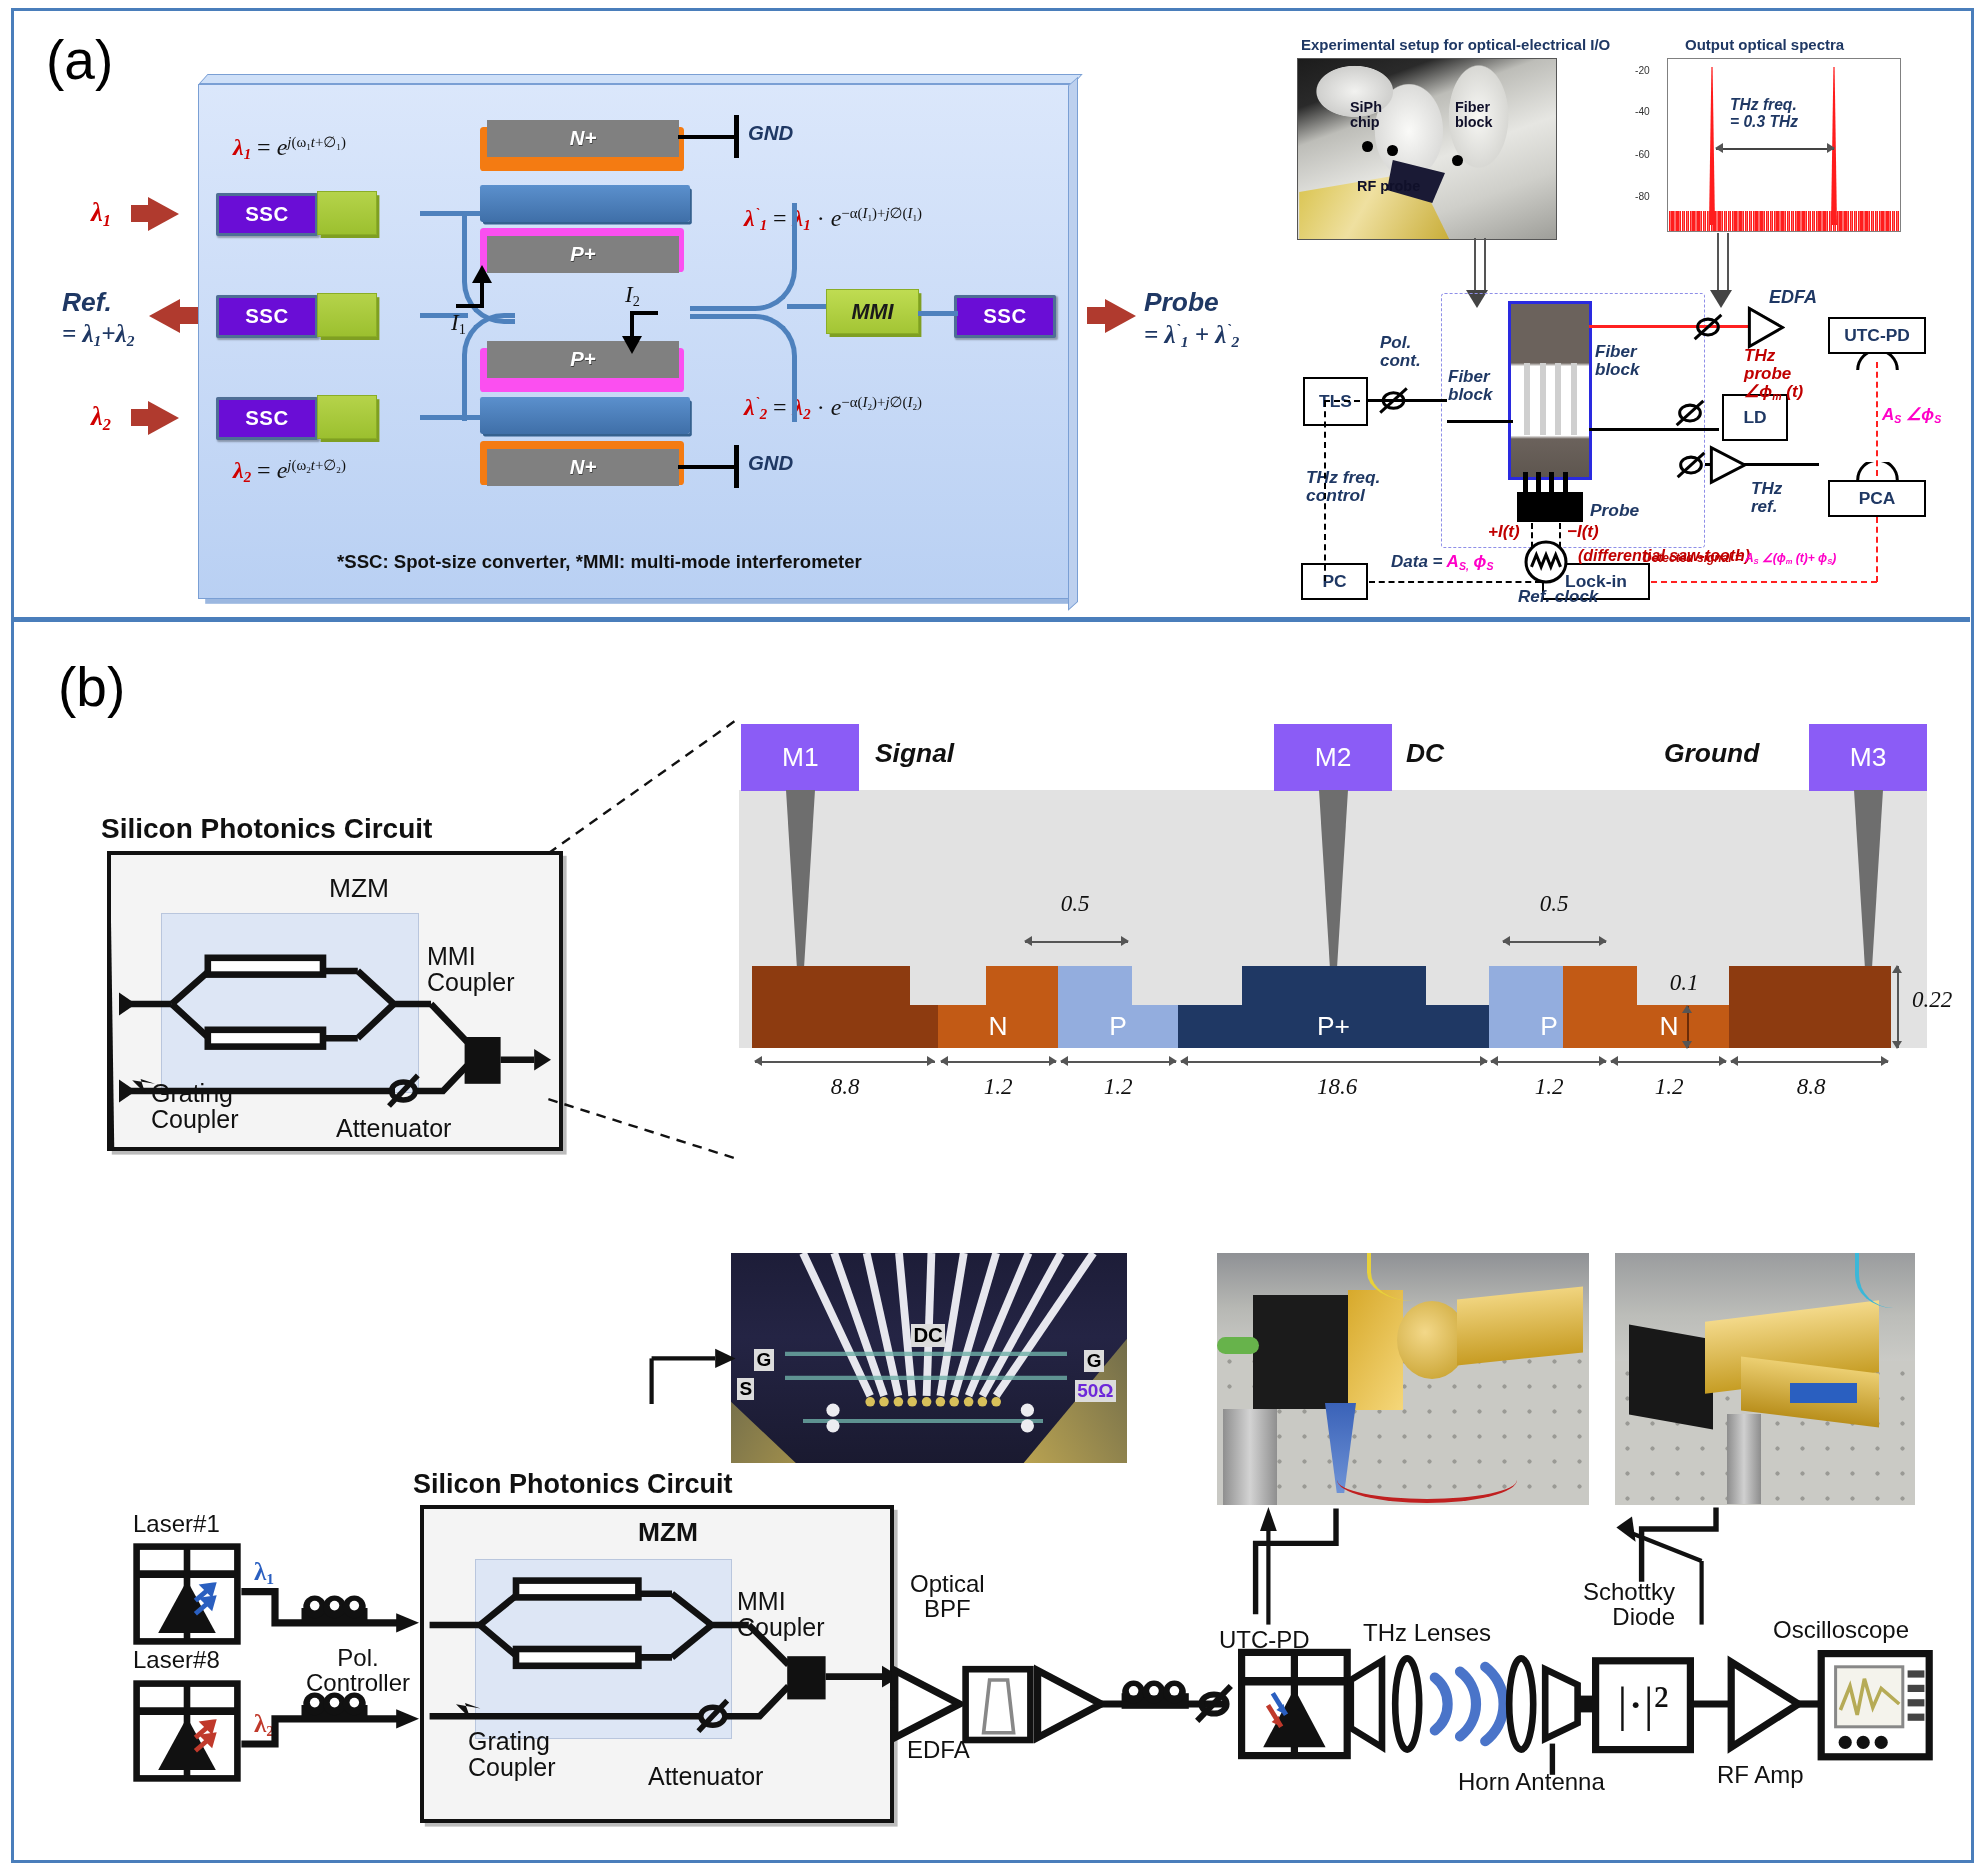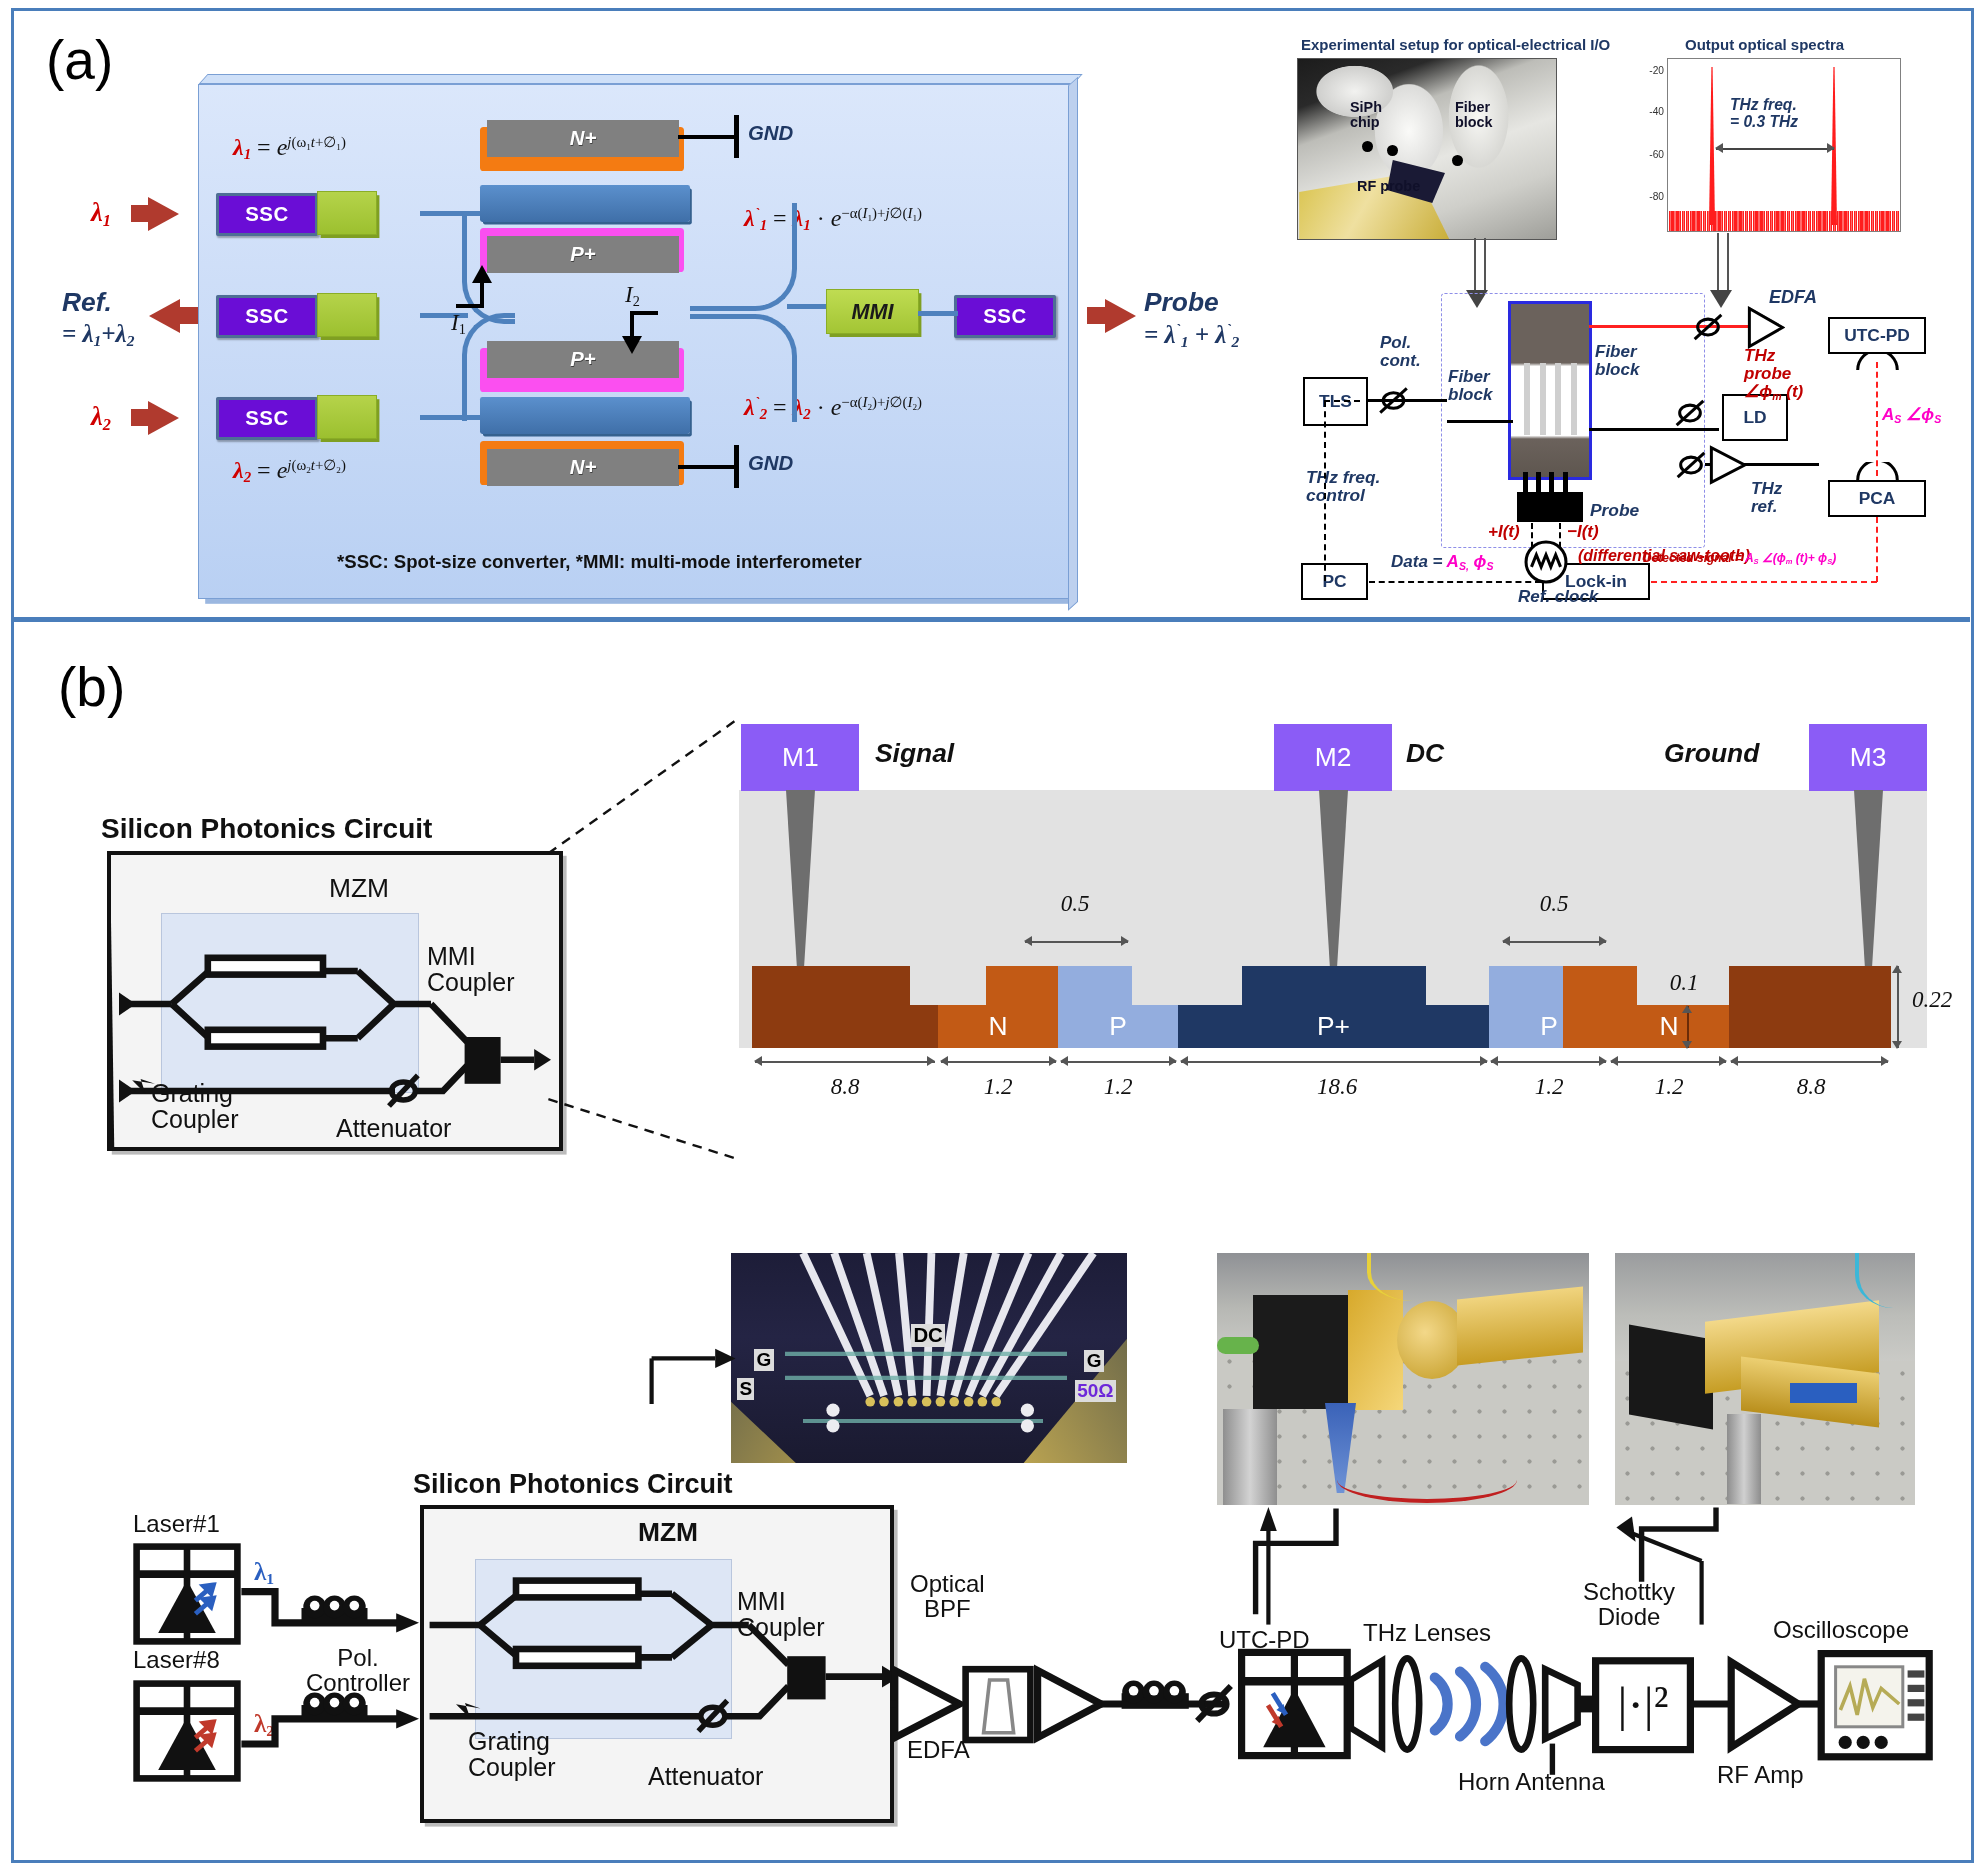--- a/index.html
+++ b/index.html
@@ -48,21 +48,21 @@
   .footnote{position:absolute;font-weight:bold;font-size:18.6px;color:#111;white-space:nowrap;}
 
   
   .photo{position:absolute;overflow:hidden;background:#777;}
   .ph-cap{position:absolute;font-weight:bold;font-size:15px;color:#1f3864;white-space:nowrap;}
 
   
   .spec-box{position:absolute;border:1.8px solid #808080;background:#fff;box-sizing:border-box;}
   .spike{position:absolute;background:#ff1d1d;}
   .noise{position:absolute;background:#ff1d1d;}
-  .ytick{position:absolute;font-size:10.2px;color:#333;text-align:right;}
+  .ytick{position:absolute;font-size:10.2px;color:#333;}
 
   
   .bx{position:absolute;border:2.4px solid #000;background:#fff;display:flex;align-items:center;
       justify-content:center;font-size:17.4px;font-weight:bold;color:#1f3864;box-sizing:border-box;}
   .ln{position:absolute;background:#000;}
   .lnred{position:absolute;background:#ff2020;}
   .dash-h{position:absolute;height:0;border-top:2.4px dashed #000;}
   .dash-v{position:absolute;width:0;border-left:2.4px dashed #000;}
   .dashred-v{position:absolute;width:0;border-left:2.4px dashed #ff2020;}
   .dashred-h{position:absolute;height:0;border-top:2.4px dashed #ff2020;}
@@ -684,21 +684,21 @@
     <ellipse cx="488" cy="352" rx="20" ry="15" fill="none" stroke="#111" stroke-width="9"></ellipse>
     <line x1="464" y1="377" x2="512" y2="326" stroke="#111" stroke-width="9"></line>
     <path d="M60 332 l24 24 l-9 -26 l26 9 Z" fill="#111"></path>
   </svg>
 
   <div class="syslbl" style="left:907px;top:1737px;">EDFA</div>
   <div class="syslbl" style="left:910px;top:1571px;line-height:1.05;">Optical<br>BPF</div>
   <div class="syslbl" style="left:1219px;top:1627px;">UTC-PD</div>
   <div class="syslbl" style="left:1363px;top:1620px;">THz Lenses</div>
   <div class="syslbl" style="left:1458px;top:1769px;">Horn Antenna</div>
-  <div class="syslbl" style="left:1583px;top:1579px;line-height:1.05;">Schottky<br>Diode</div>
+  <div class="syslbl" style="left:1583px;top:1579px;line-height:1.05;text-align:right;">Schottky<br>Diode</div>
   <div class="syslbl" style="left:1717px;top:1762px;">RF Amp</div>
   <div class="syslbl" style="left:1773px;top:1617px;">Oscilloscope</div>
 
   <svg style="position:absolute;left:890px;top:1614px;" width="1044" height="198" viewBox="0 0 1740 330">
 
     <polygon points="8,94 8,206 116,150" fill="#fff" stroke="#111" stroke-width="12"></polygon>
 
     <rect x="126" y="92" width="108" height="118" fill="#fff" stroke="#111" stroke-width="11"></rect>
     <polygon points="156,198 166,110 196,110 206,198" fill="#fff" stroke="#888" stroke-width="6"></polygon>
 

